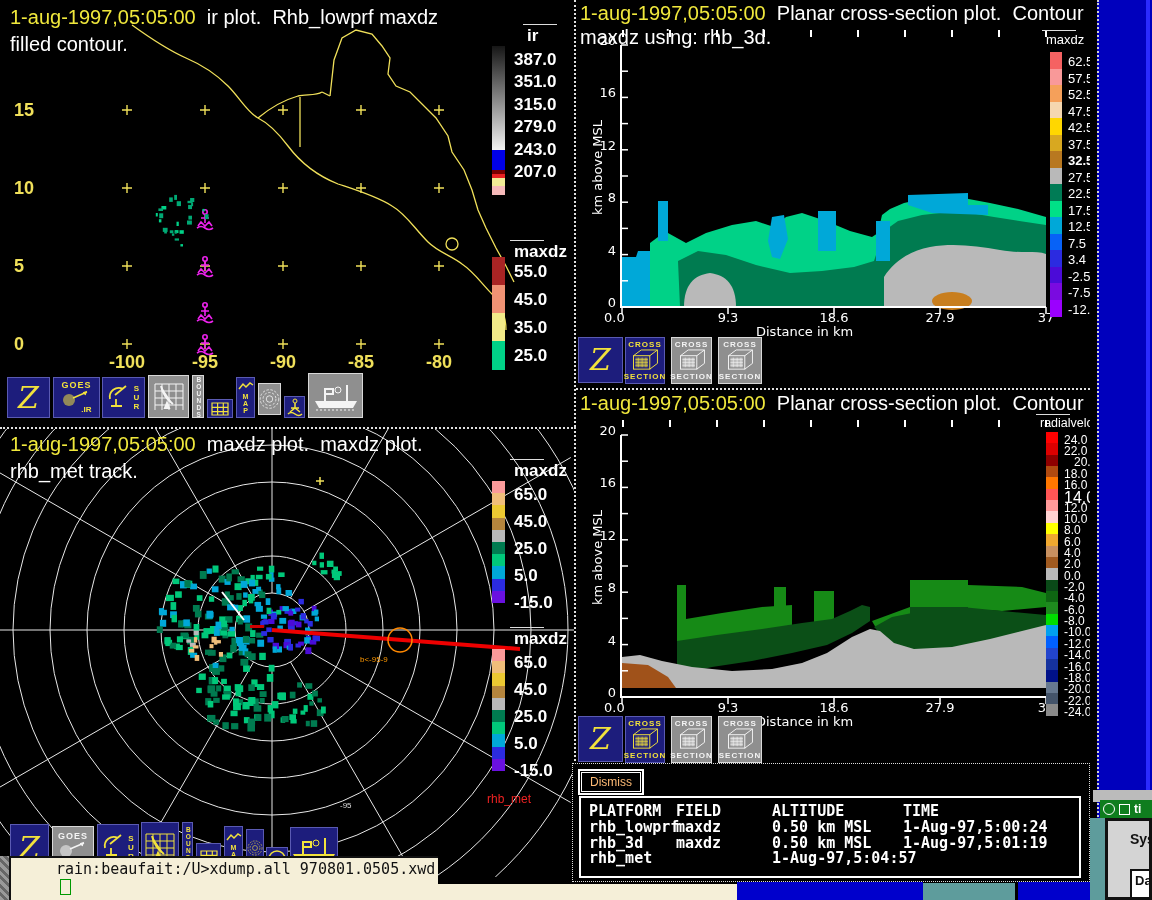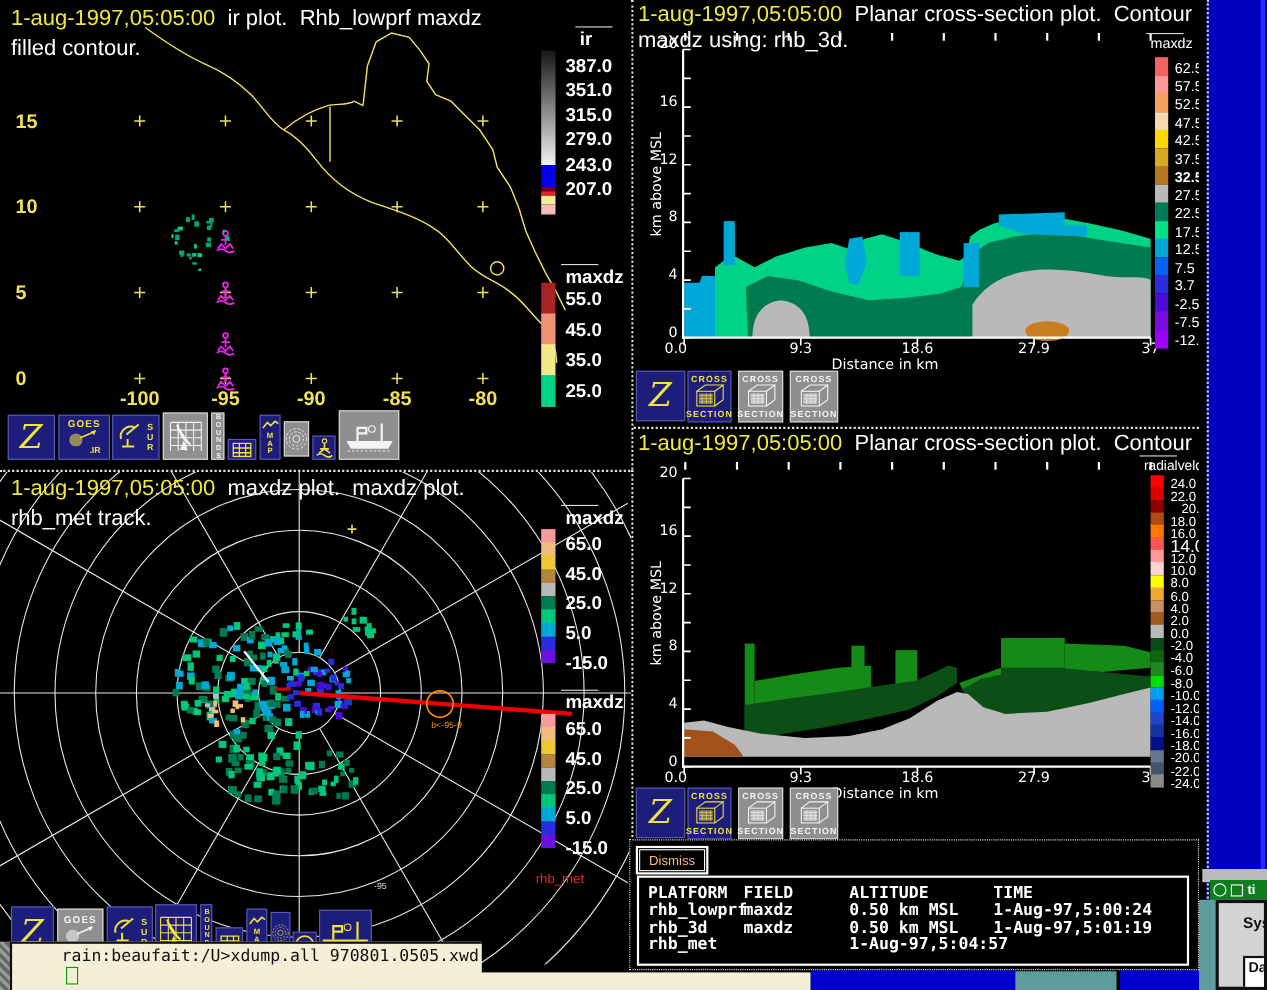--- a/index.html
+++ b/index.html
@@ -535,21 +535,21 @@
         <rect x="312.2" y="131.7" width="4.2" height="4.5" fill="#00c87a"></rect>
       </g>
     <line x1="222" y1="163" x2="244" y2="191" stroke="#fff" stroke-width="2"></line>
     <line x1="272" y1="201" x2="520" y2="220" stroke="#ee0000" stroke-width="4"></line>
     <rect x="250" y="196" width="14" height="3" fill="#cc0000"></rect>
     <circle cx="400" cy="211" r="12" fill="none" stroke="#ff8800" stroke-width="1.5"></circle>
     <path d="M316,52 h8 M320,48 v8" stroke="#f0e05a" stroke-width="1.5"></path>
   </svg>
   <div class="title abs" style="left:10px;top:4px;"><span class="time">1-aug-1997,05:05:00</span><span>  maxdz plot.  maxdz plot.</span></div>
   <div class="title abs" style="left:10px;top:31px;">rhb_met track.</div>
-  <div class="abs" style="left:392px;top:226px;color:#ff9900;font-size:8px;">b&lt;-95-9</div>
+  <div class="abs" style="left:360px;top:226px;color:#ff9900;font-size:8px;">b&lt;-95-9</div>
   <div class="abs" style="left:340px;top:372px;color:#ddd;font-size:8px;">-95</div>
   <div class="abs" style="left:487px;top:363px;color:#ee2222;font-size:12px;">rhb_met</div>
   <div id="cb-rad1">
       <div class="abs cb-title" style="left: 514px; top: 32px; font-size: 17px; color: rgb(255, 255, 255); font-weight: bold;">maxdz</div>
       <div class="abs" style="left: 510px; top: 30px; width: 34px; height: 1px; background: rgb(221, 221, 221);"></div>
       <div class="abs" style="left: 492px; top: 52px; width: 13px; height: 12.7px; background: rgb(250, 154, 154);"></div>
       <div class="abs" style="left: 492px; top: 64.2px; width: 13px; height: 12.7px; background: rgb(240, 190, 122);"></div>
       <div class="abs" style="left: 492px; top: 76.4px; width: 13px; height: 12.7px; background: rgb(236, 200, 50);"></div>
       <div class="abs" style="left: 492px; top: 88.6px; width: 13px; height: 12.7px; background: rgb(181, 133, 61);"></div>
       <div class="abs" style="left: 492px; top: 100.8px; width: 13px; height: 12.7px; background: rgb(185, 185, 185);"></div>
@@ -739,21 +739,21 @@
       <div class="abs cb-label" style="left: 492px; top: 87px; font-size: 13px; color: rgb(255, 255, 255); font-weight: normal;">52.5</div>
       <div class="abs cb-label" style="left: 492px; top: 103.5px; font-size: 13px; color: rgb(255, 255, 255); font-weight: normal;">47.5</div>
       <div class="abs cb-label" style="left: 492px; top: 120px; font-size: 13px; color: rgb(255, 255, 255); font-weight: normal;">42.5</div>
       <div class="abs cb-label" style="left: 492px; top: 136.5px; font-size: 13px; color: rgb(255, 255, 255); font-weight: normal;">37.5</div>
       <div class="abs cb-label" style="left: 492px; top: 153px; font-size: 13px; color: rgb(255, 255, 255); font-weight: bold;">32.5</div>
       <div class="abs cb-label" style="left: 492px; top: 169.5px; font-size: 13px; color: rgb(255, 255, 255); font-weight: normal;">27.5</div>
       <div class="abs cb-label" style="left: 492px; top: 186px; font-size: 13px; color: rgb(255, 255, 255); font-weight: normal;">22.5</div>
       <div class="abs cb-label" style="left: 492px; top: 202.5px; font-size: 13px; color: rgb(255, 255, 255); font-weight: normal;">17.5</div>
       <div class="abs cb-label" style="left: 492px; top: 219px; font-size: 13px; color: rgb(255, 255, 255); font-weight: normal;">12.5</div>
       <div class="abs cb-label" style="left: 492px; top: 235.5px; font-size: 13px; color: rgb(255, 255, 255); font-weight: normal;">7.5</div>
-      <div class="abs cb-label" style="left: 492px; top: 252px; font-size: 13px; color: rgb(255, 255, 255); font-weight: normal;">3.7</div>
+      <div class="abs cb-label" style="left: 492px; top: 252px; font-size: 13px; color: rgb(255, 255, 255); font-weight: normal;">3.4</div>
       <div class="abs cb-label" style="left: 492px; top: 268.5px; font-size: 13px; color: rgb(255, 255, 255); font-weight: normal;">-2.5</div>
       <div class="abs cb-label" style="left: 492px; top: 285px; font-size: 13px; color: rgb(255, 255, 255); font-weight: normal;">-7.5</div>
       <div class="abs cb-label" style="left: 492px; top: 301.5px; font-size: 13px; color: rgb(255, 255, 255); font-weight: normal;">-12.5</div>
     </div>
   <div id="tb-xs1">
       <div class="btn navy" style="position: absolute; left: 2px; top: 337px; width: 45px; height: 46px; box-sizing: border-box;">
         <span style="font-family:'DejaVu Serif',serif;font-style:italic;font-size:30px;line-height:1;color:#f2e23c;">Z</span>
       </div>
       <div class="xsbtn" style="background: rgb(29, 29, 124); border: 1px solid rgb(90, 90, 178); color: rgb(242, 226, 60); position: absolute; left: 49px; top: 337px; width: 40px; height: 47px; box-sizing: border-box;">
         <span class="lab">CROSS</span>

